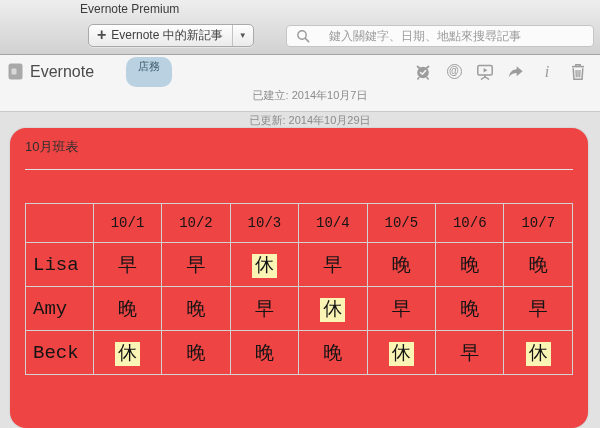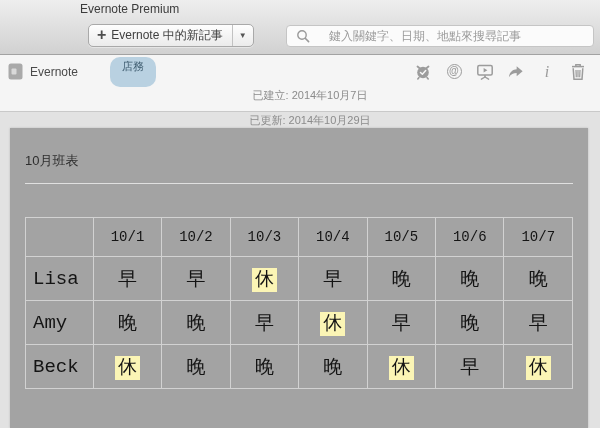--- a/index.html
+++ b/index.html
@@ -44,21 +44,21 @@
   .search-field input {
     flex:1; border:none; outline:none; background:transparent;
     font-size:12px; color:#444;
     font-family:"Liberation Sans", sans-serif;
   }
   .search-field input::placeholder { color:#9a9a9a; }
 
   
   .note-chrome { height:57px; background:#f5f5f5; border-bottom:1px solid #c9c9c9; }
   .nh-row1 { height:33px; display:flex; align-items:center; padding:0 13px 0 8px; }
-  .notebook-label { margin-left:7px; font-size:12px; color:#4a4a4a; }
+  .notebook-label { margin-left:7px; font-size:16px; color:#4a4a4a; }
   .tag-pill {
     margin-left:32px; padding:2px 12px 13px;
     background:var(--tag-bg,#b9d1e1); color:var(--tag-text,#3f5d70);
     border-radius:10px; font-size:11px;
   }
   .nh-icons { margin-left:auto; display:flex; align-items:center; gap:13px; }
   .nh-icons .icn { width:18px; height:18px; display:flex; align-items:center; justify-content:center; }
   .at-icon {
     width:15px; height:15px; border:1.5px solid #9c9c9c; border-radius:50%;
     color:#9c9c9c; font-size:10px; line-height:12px; text-align:center; font-weight:bold;
@@ -68,23 +68,23 @@
     font-size:16px; color:#9c9c9c; line-height:1;
   }
   .nh-row2 {
     height:23px; display:flex; align-items:center; gap:10px;
     padding-left:20px; font-size:11px; color:#8b8b8b;flex-direction:column;
   }
 
   
   .content { height:316px; background:#e2e2e2; padding:16px 12px 0 10px; }
   .note-card {
-    width:578px; height:300px; background:#a3a3a3;
-    border-radius:0; box-shadow:0 0 2px rgba(0,0,0,0.18);
-    padding:24px 15px;
+    width:578px; height:300px; background:#ef4444;
+    border-radius:16px; box-shadow:0 0 2px rgba(0,0,0,0.18);
+    padding:10px 15px;
   }
   .note-title { font-size:13px; color:#2e2e2e; }
   .title-rule { border:none; border-top:1px solid #e0e0e0; margin:13px 0 0; }
 
   table.shift-table { border-collapse:collapse; margin-top:33px; table-layout:fixed; }
   .shift-table th, .shift-table td {
     border:1px solid #d2d2d2; font-weight:normal; color:#141414;
     text-align:center; vertical-align:middle;font-family:Liberation Mono, monospace;
   }
   .shift-table col.c-name { width:68px; }

